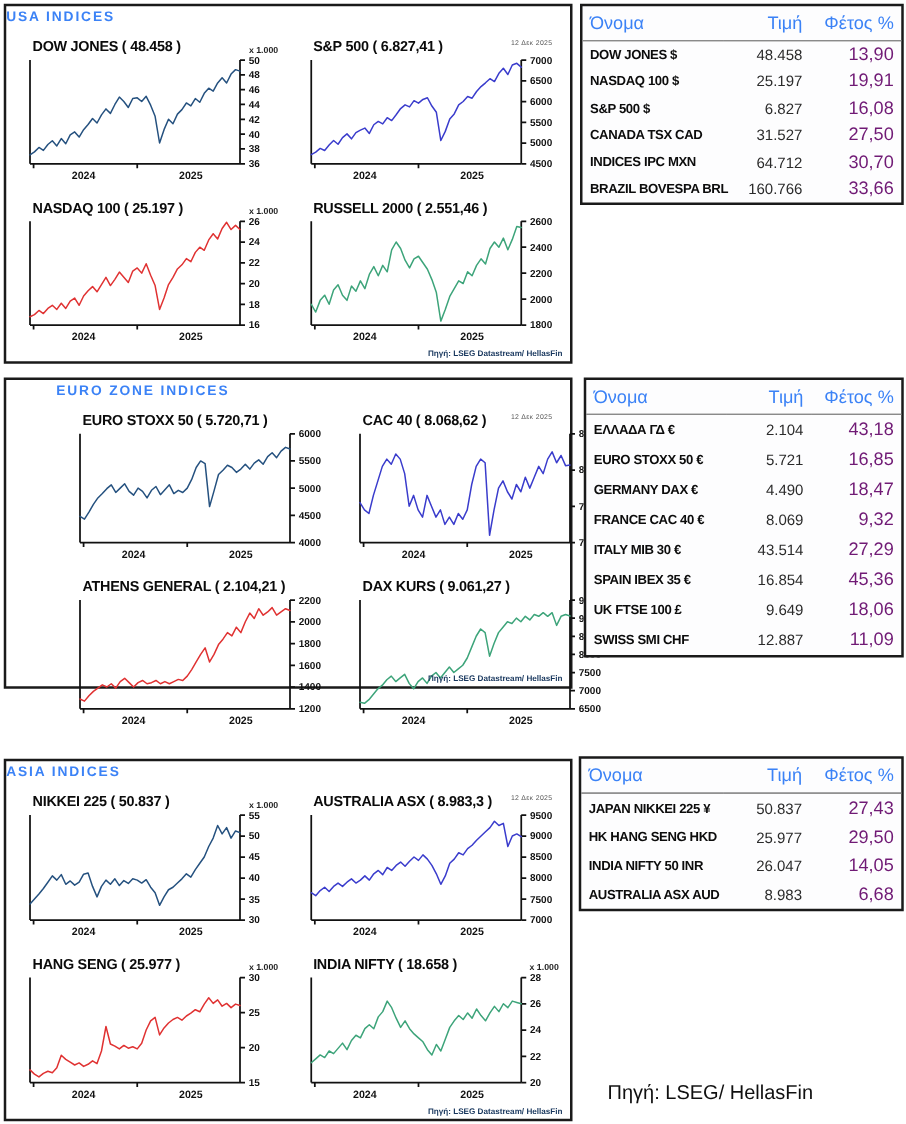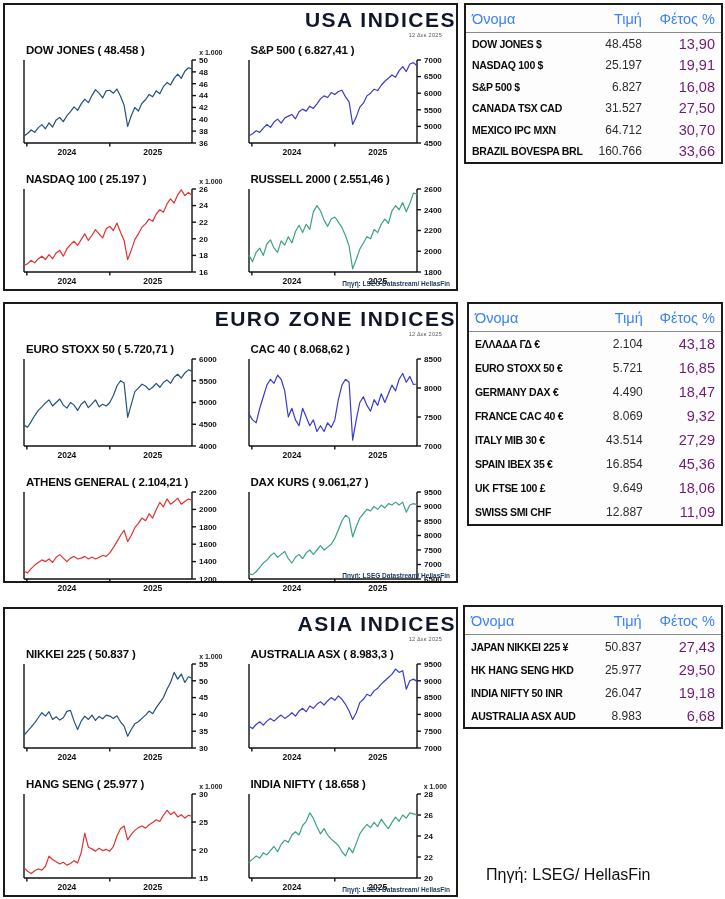--- a/index.html
+++ b/index.html
@@ -1,18 +1,18 @@
 <!DOCTYPE html>
 <html><head>
 <meta charset="utf-8">
 <style>
   html,body{margin:0;padding:0;background:#fff;}
   body{width:725px;height:899px;position:relative;font-family:"Liberation Sans",sans-serif;color:#111;overflow:hidden;}
   .panel{position:absolute;border:2px solid #1a1a1a;background:#fff;box-sizing:border-box;}
-  .panel-title{margin:3px 0 0 0;text-align:right;font-size:21px;font-weight:bold;letter-spacing:1.5px;color:#0f172a;}
+  .panel-title{margin:3px 0 0 0;text-align:left;font-size:11px;font-weight:bold;letter-spacing:1.5px;color:#3b82f6;}
   .panel-date{position:absolute;top:27px;right:14px;font-size:5.5px;color:#555;letter-spacing:.3px;}
   .charts-grid{display:grid;grid-template-columns:1fr 1fr;column-gap:6px;row-gap:4px;padding:9px 2px 0 12px;gap:12px;}
   .chart-cell{position:relative;}
   .chart-head{display:flex;justify-content:space-between;align-items:flex-end;padding:0 4px 0 9px;height:15px;}
   .chart-title{font-size:11.5px;font-weight:bold;letter-spacing:-0.2px;white-space:nowrap;color:#0b0b0b;}
   .chart-unit{font-size:7px;color:#222;font-weight:600;padding-right:3px;white-space:nowrap;}
   .chart-svg{display:block;}
   .panel-source{position:absolute;bottom:2px;right:6px;font-size:6.5px;font-weight:bold;color:#17365d;}
   .side-table{position:absolute;border:2px solid #1a1a1a;background:#fdfdfe;box-sizing:border-box;}
   .side-table table{border-collapse:collapse;width:100%;height:100%;table-layout:fixed;}
@@ -144,21 +144,21 @@
           <line stroke="#111" stroke-width="1.4" x1="92.79" y1="87" x2="92.79" y2="90.5"></line>
           <text x="49.89" y="99" text-anchor="middle" font-size="8.5" font-weight="600" fill="#111" font-family="Liberation Sans, sans-serif">2024</text>
           <text x="135.68" y="99" text-anchor="middle" font-size="8.5" font-weight="600" fill="#111" font-family="Liberation Sans, sans-serif">2025</text>
           <polyline points="7.00,70.40 10.57,76.63 14.15,67.29 17.72,63.14 21.30,70.40 24.87,58.99 28.45,54.84 32.02,63.14 35.60,67.29 39.17,55.88 42.74,60.03 46.32,51.72 49.89,57.95 53.47,46.54 57.04,40.31 60.62,47.58 64.19,39.28 67.77,44.46 71.34,26.83 74.91,20.60 78.49,25.79 82.06,35.13 85.64,41.35 89.21,34.09 92.79,32.01 96.36,37.20 99.94,42.39 103.51,50.69 107.09,61.06 110.66,83.89 114.23,74.55 117.81,64.17 121.38,57.95 124.96,51.72 128.53,53.80 132.11,44.46 135.68,47.58 139.26,39.28 142.83,34.09 146.40,38.24 149.98,25.79 153.55,20.60 157.13,24.75 160.70,17.49 164.28,26.83 167.85,18.53 171.43,8.15 175.00,9.08" fill="none" stroke="#3da47a" stroke-width="1.2" stroke-linejoin="round" stroke-linecap="round"></polyline>
         </svg>
     </div>
   </div>
   <div class="panel-source">Πηγή: LSEG Datastream/ HellasFin</div>
 </section>
 
-<section class="panel" style="left:3px;top:302px;width:455px;height:281px;">
+<section class="panel" style="left:3px;top:302px;width:455px;height:249px;padding-left:40px;">
   <h2 class="panel-title">EURO ZONE INDICES</h2>
   <div class="panel-date">12 Δεκ 2025</div>
   <div class="charts-grid">
     <div class="chart-cell">
       <div class="chart-head">
           <span class="chart-title">EURO STOXX 50 ( 5.720,71 )</span>
           <span class="chart-unit"></span>
         </div>
       <svg class="chart-svg" width="212" height="106">
           <line stroke="#111" stroke-width="1.4" x1="7" y1="4" x2="7" y2="91"></line>
@@ -405,21 +405,21 @@
           <td class="name">S&amp;P 500 $</td>
           <td class="value">6.827</td>
           <td class="pct">16,08</td>
         </tr>
         <tr>
           <td class="name">CANADA TSX CAD</td>
           <td class="value">31.527</td>
           <td class="pct">27,50</td>
         </tr>
         <tr>
-          <td class="name">MEXICO IPC MXN</td>
+          <td class="name">INDICES IPC MXN</td>
           <td class="value">64.712</td>
           <td class="pct">30,70</td>
         </tr>
         <tr>
           <td class="name">BRAZIL BOVESPA BRL</td>
           <td class="value">160.766</td>
           <td class="pct">33,66</td>
         </tr>
       </tbody>
   </table>
@@ -495,21 +495,21 @@
           <td class="pct">27,43</td>
         </tr>
         <tr>
           <td class="name">HK HANG SENG HKD</td>
           <td class="value">25.977</td>
           <td class="pct">29,50</td>
         </tr>
         <tr>
           <td class="name">INDIA NIFTY 50 INR</td>
           <td class="value">26.047</td>
-          <td class="pct">19,18</td>
+          <td class="pct">14,05</td>
         </tr>
         <tr>
           <td class="name">AUSTRALIA ASX AUD</td>
           <td class="value">8.983</td>
           <td class="pct">6,68</td>
         </tr>
       </tbody>
   </table>
 </div>
 

